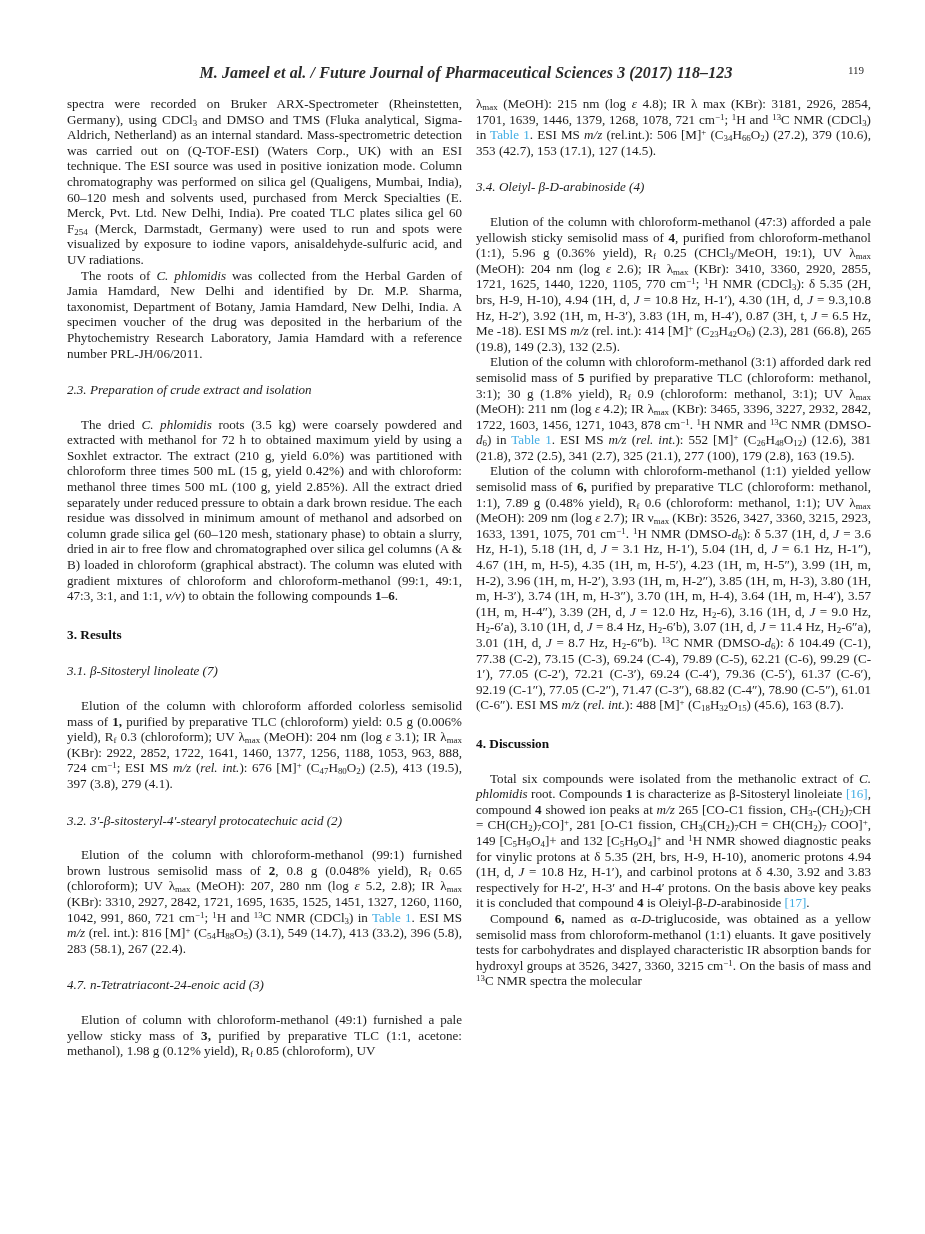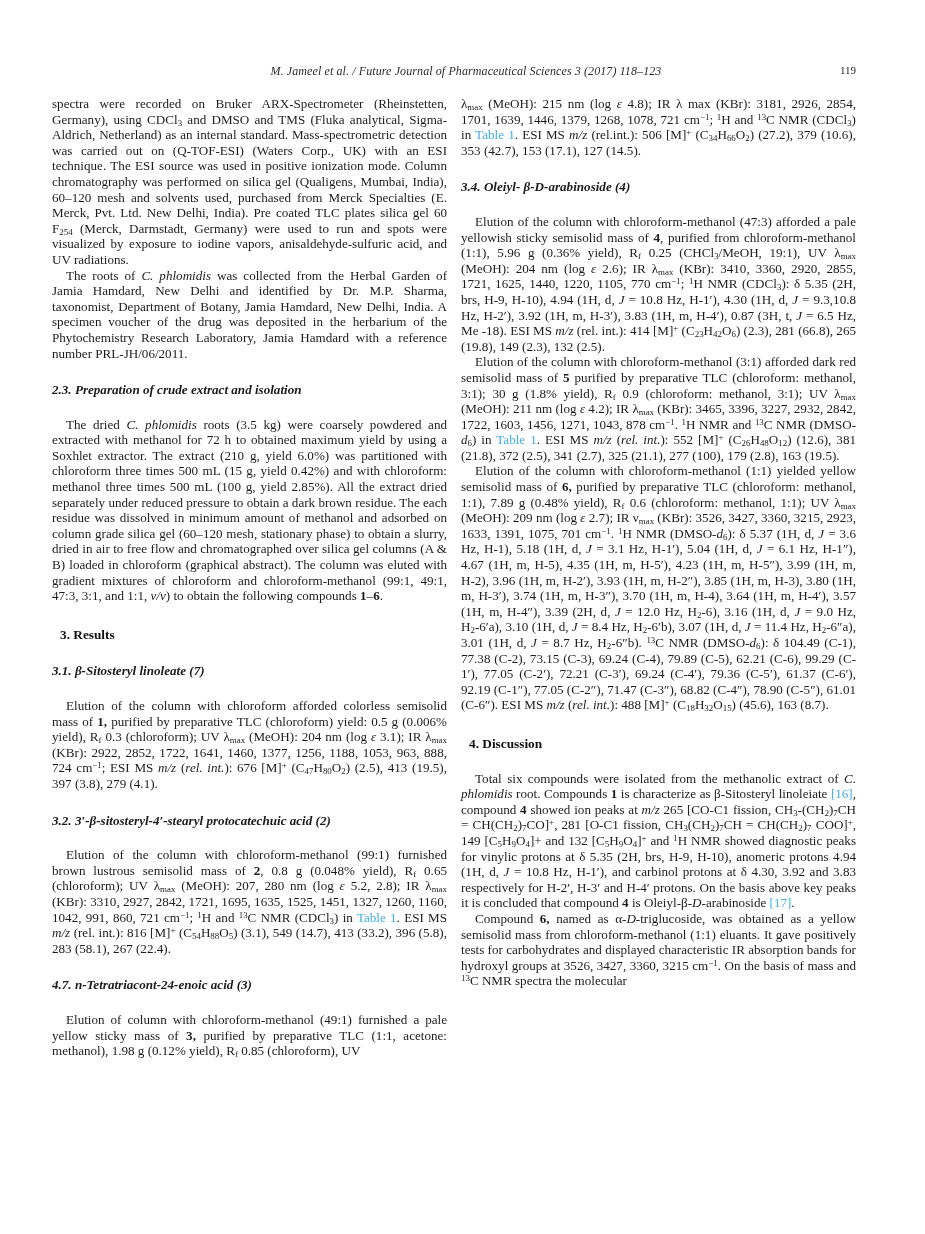--- a/index.html
+++ b/index.html
@@ -11,46 +11,47 @@
     color:#1c1c1c;
     box-sizing:border-box;
     overflow:hidden;
   }
   #running-head{
     position:absolute;top:64px;left:64px;right:57px;
     height:16px;
   }
   #running-head .citation{
     display:block;text-align:center;
-    font-style:italic;font-size:12px;color:#2b2b2b;
+    font-style:italic;font-size:16px;color:#2b2b2b;
     letter-spacing:0.1px;
+    font-weight:bold;
   }
   #running-head .pagenum{
-    position:absolute;right:12px;top:0;
+    position:absolute;right:4px;top:0;
     font-size:11px;color:#2b2b2b;
   }
   #content{
-    position:absolute;top:96px;left:52px;right:53px;
+    position:absolute;top:96px;left:67px;right:53px;
     display:flex;gap:14px;
   }
   .col{flex:0 0 395px;width:395px;}
   .para{
     margin:0;
     font-size:13.1px;line-height:15.6px;
     text-align:justify;
     color:#1c1c1c;
   }
   .para.indent{text-indent:14px;}
   .subhead{
     margin:21px 0 19px 0;
     font-size:13.1px;line-height:15.6px;
-    font-weight:bold;font-style:italic;color:#1c1c1c;
+    font-weight:normal;font-style:italic;color:#1c1c1c;
   }
   .numhead{
-    margin:23px 0 19px 8px;
+    margin:23px 0 19px 0;
     font-size:13.3px;line-height:15.6px;
     font-weight:bold;color:#111;
   }
   sub,sup{font-size:0.68em;line-height:0;}
   sub{vertical-align:-0.25em;}
   sup{vertical-align:0.5em;}
   .link{color:#42ade4;}
 </style>
 </head>
 <body>

